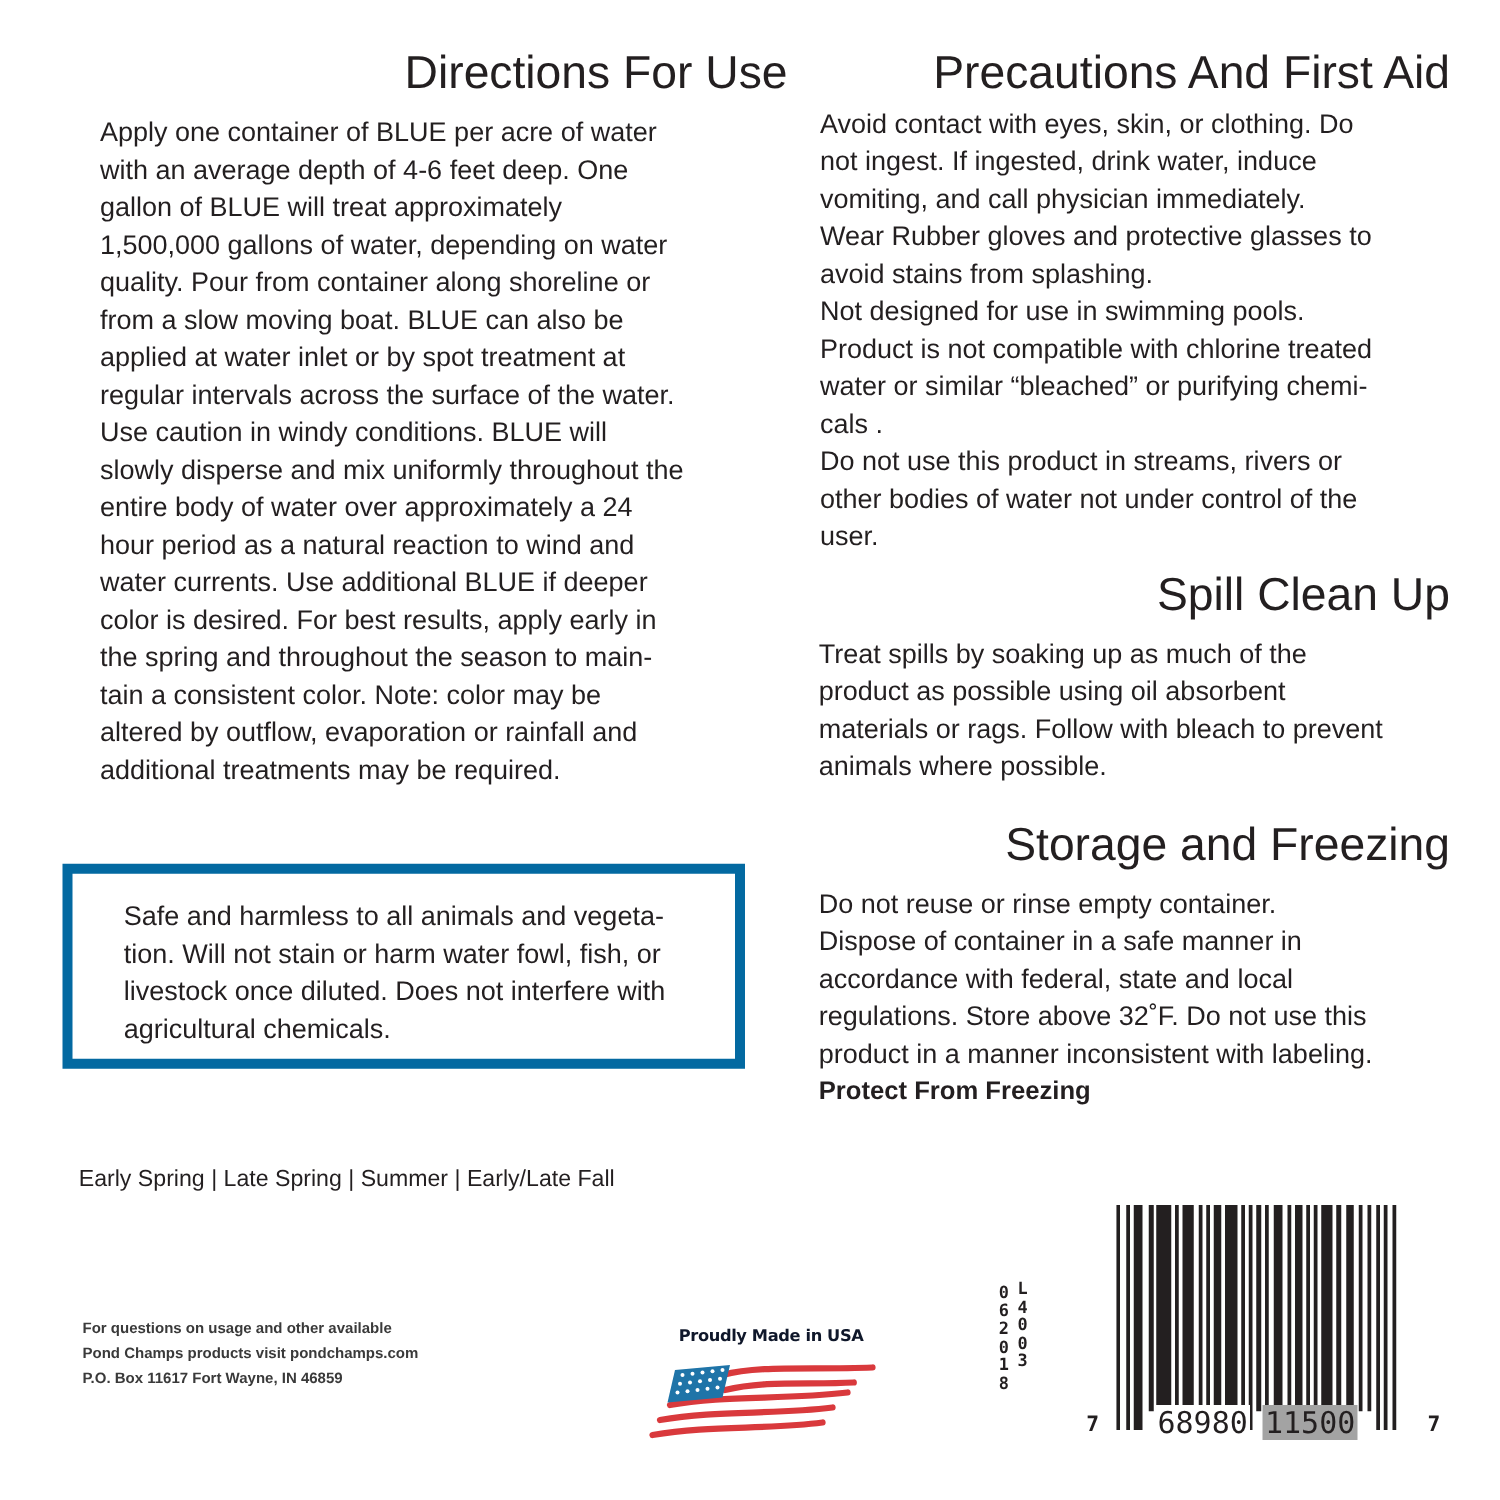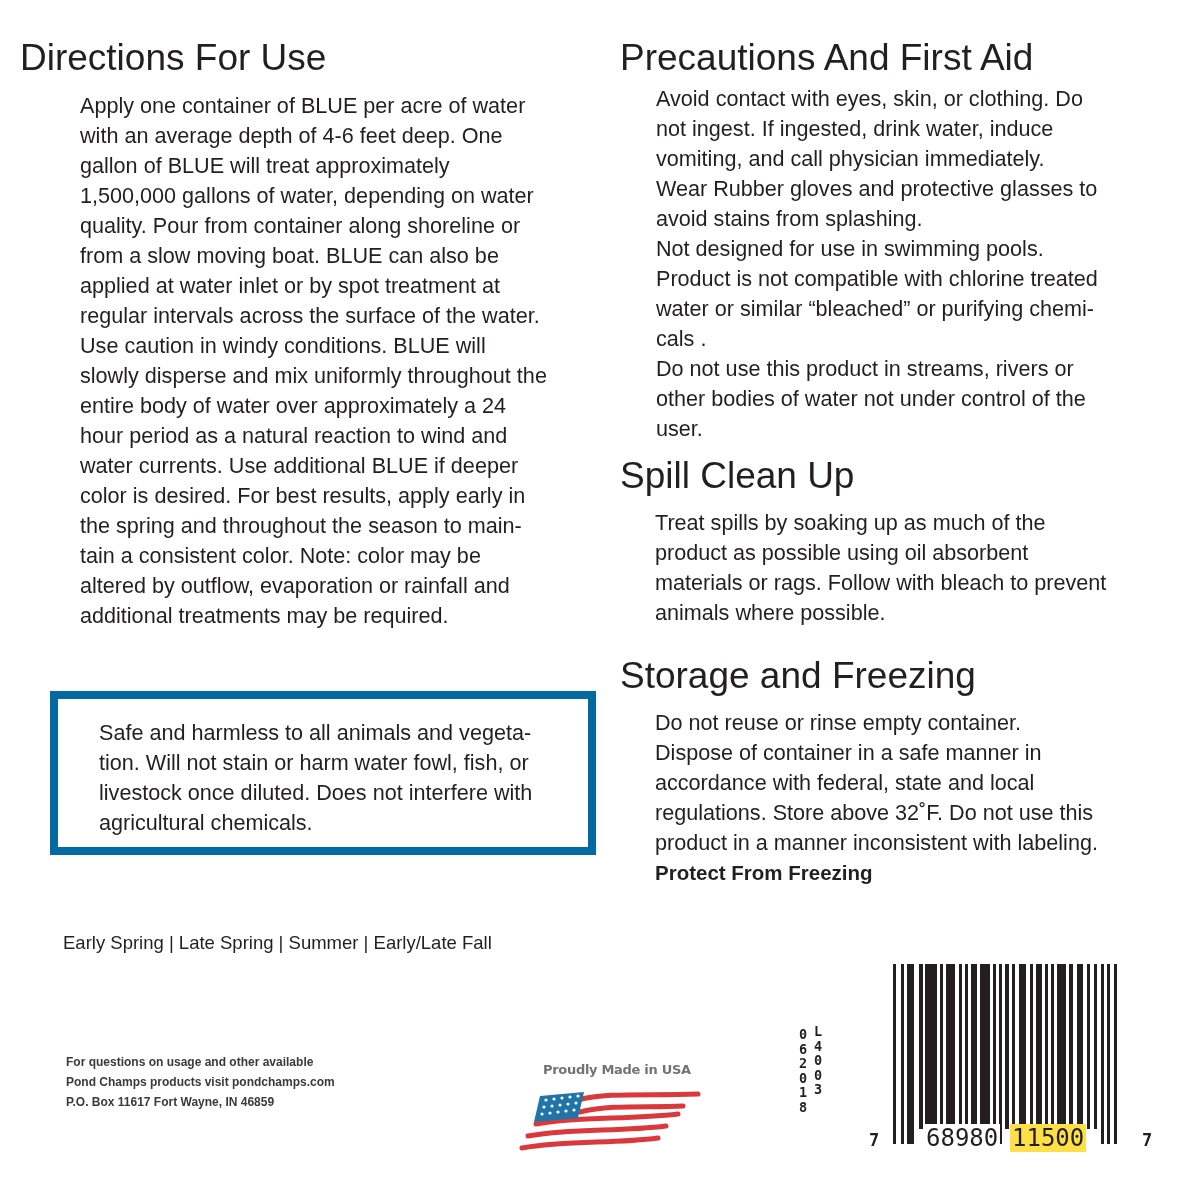--- a/index.html
+++ b/index.html
@@ -1,24 +1,24 @@
 <!DOCTYPE html>
 <html><head>
 <meta charset="utf-8">
 <style>
   html, body { margin: 0; padding: 0; background: #ffffff; }
   body { width: 1200px; height: 1200px; position: relative; overflow: hidden;
          font-family: "Liberation Sans", "DejaVu Sans", sans-serif; color: #231f20; }
   .abs { position: absolute; }
-  .heading { font-size: 37px; font-weight: normal; text-align: left; margin: 0; line-height: 1.1; color:#231f20; }
+  .heading { font-size: 37px; font-weight: normal; text-align: right; margin: 0; line-height: 1.1; color:#231f20; }
   .body-text { font-size: 21.6px; line-height: 30px; white-space: pre-line; margin-left: 28px; }
   .notice-box { border: 8px solid #0369a1; box-sizing: border-box; }
   .seasons { font-size: 18.5px; color:#231f20; }
   .contact { font-size: 12px; font-weight: bold; line-height: 20px; white-space: pre-line; color:#3a3a3a; }
-  .usa-text { font-family: "DejaVu Sans", sans-serif; font-weight: bold; font-size: 13px; color: #737373; letter-spacing: -0.3px; }
+  .usa-text { font-family: "DejaVu Sans", sans-serif; font-weight: bold; font-size: 13px; color: #0f172a; letter-spacing: -0.3px; }
   .lot { font-family: "DejaVu Sans Mono", monospace; font-weight: bold; font-size: 13.5px; line-height: 14.5px; color:#231f20; text-align:center; width:12px; }
   .barcode-digit { font-family: "DejaVu Sans Mono", monospace; font-size: 24px; color:#231f20; }
   .bold { font-weight: bold; }
 </style>
 </head>
 <body>
 
 <h2 class="abs heading" style="left:20px; top:38px; width:610px;">Directions For Use</h2>
 <div class="abs body-text" style="left:52px; top:91px; width:570px;">Apply one container of BLUE per acre of water
 with an average depth of 4-6 feet deep.  One
@@ -160,15 +160,15 @@
       <rect x="194" y="0" width="3" height="165"></rect>
       <rect x="201" y="0" width="3" height="165"></rect>
 
       <rect x="208" y="0" width="3" height="180"></rect>
       <rect x="214" y="0" width="3" height="180"></rect>
       <rect x="221" y="0" width="3" height="180"></rect>
     </g>
   </svg>
   <div class="abs barcode-digit" style="left:4px; top:170px; font-size:17px; font-weight:bold;">7</div>
   <div class="abs barcode-digit" style="left:59px; top:164px; background:#fff; padding:0 2px;">68980</div>
-  <div class="abs barcode-digit" style="left:145px; top:164px; background:#fde047; padding:0 2px;">11500</div>
+  <div class="abs barcode-digit" style="left:145px; top:164px; background:#a3a3a3; padding:0 2px;">11500</div>
   <div class="abs barcode-digit" style="left:277px; top:170px; font-size:17px; font-weight:bold;">7</div>
 </div>
 
 </body></html>

